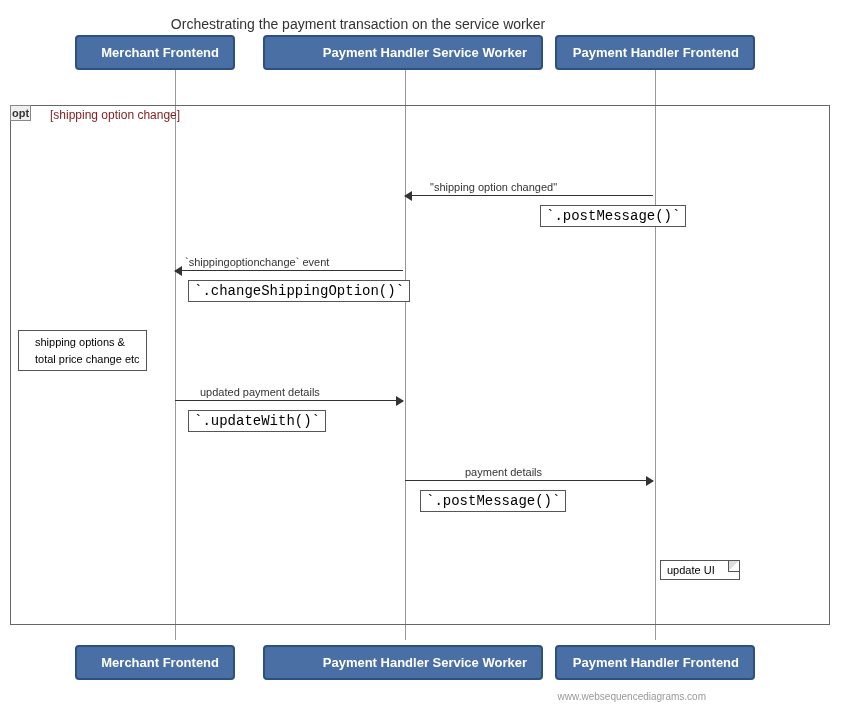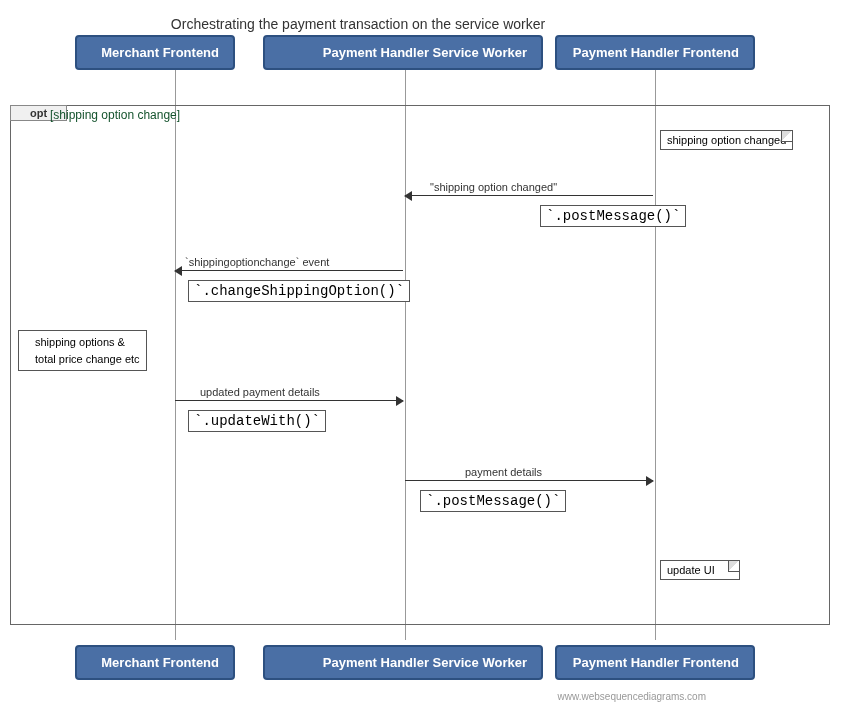--- a/index.html
+++ b/index.html
@@ -62,29 +62,29 @@
       border: 1px solid #666;
     }
     .opt-label {
       position: absolute;
       top: 105px;
       left: 10px;
       font-size: 11px;
       font-weight: bold;
       color: #333;
       background: #f0f0f0;
-      padding: 1px 19px;
+      padding: 1px 1px;
       border: 1px solid #888;
     }
     .opt-condition {
       position: absolute;
       top: 108px;
       left: 50px;
       font-size: 12px;
-      color: #14532d;
+      color: #7f1d1d;
     }
 
     
     .arrow {
       position: absolute;
       height: 1px;
       background: #333;
     }
     .arrow::after {
       content: '';
@@ -174,21 +174,20 @@
   <div class="actor-box actor-payment">Payment Handler Frontend</div>
 
   <div class="lifeline lifeline-merchant"></div>
   <div class="lifeline lifeline-service"></div>
   <div class="lifeline lifeline-payment"></div>
 
   <div class="opt-box"></div>
   <div class="opt-label">opt</div>
   <div class="opt-condition">[shipping option change]</div>
 
-  <div class="note-box" style="top: 130px; left: 660px; min-width: 120px;">shipping option changed</div>
 
   <div class="arrow arrow-left" style="top: 195px; left: 405px; width: 248px;"></div>
   <div class="msg-label" style="top: 181px; left: 430px;">"shipping option changed"</div>
 
   <div class="method-box" style="top: 205px; left: 540px;">`.postMessage()`</div>
 
   <div class="arrow arrow-left" style="top: 270px; left: 175px; width: 228px;"></div>
   <div class="msg-label" style="top: 256px; left: 185px;">`shippingoptionchange` event</div>
 
   <div class="method-box" style="top: 280px; left: 188px;">`.changeShippingOption()`</div>

